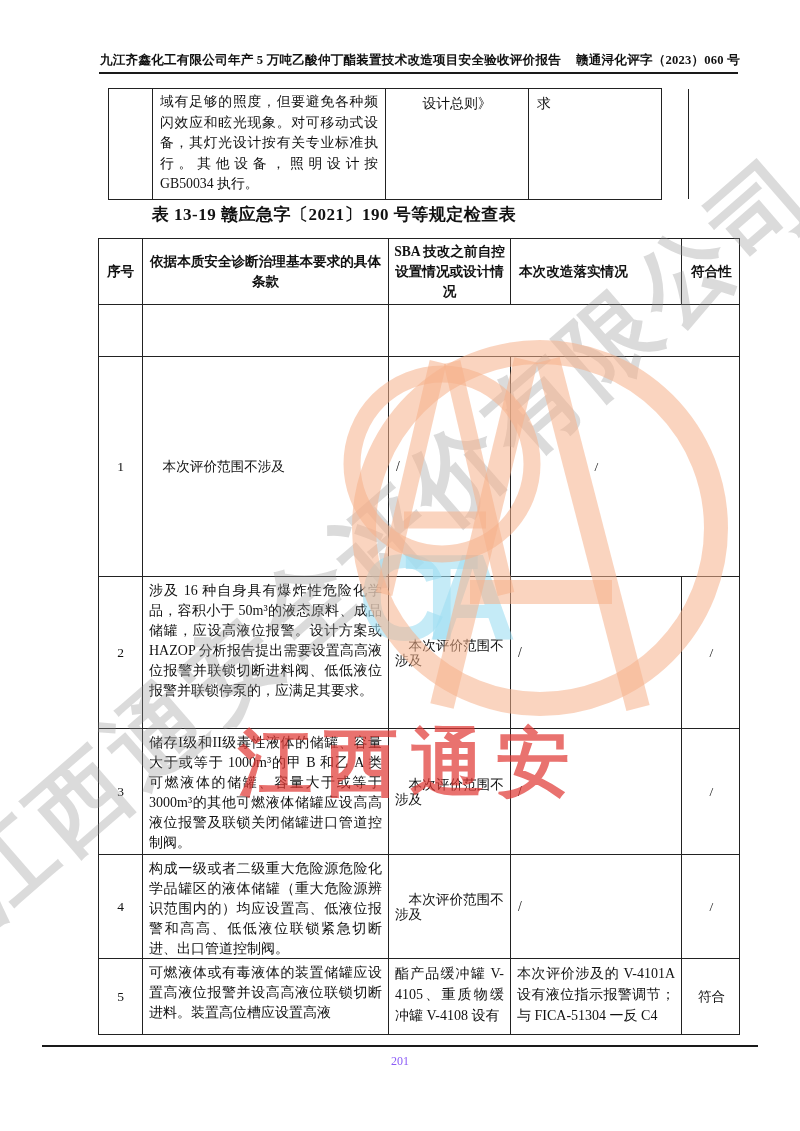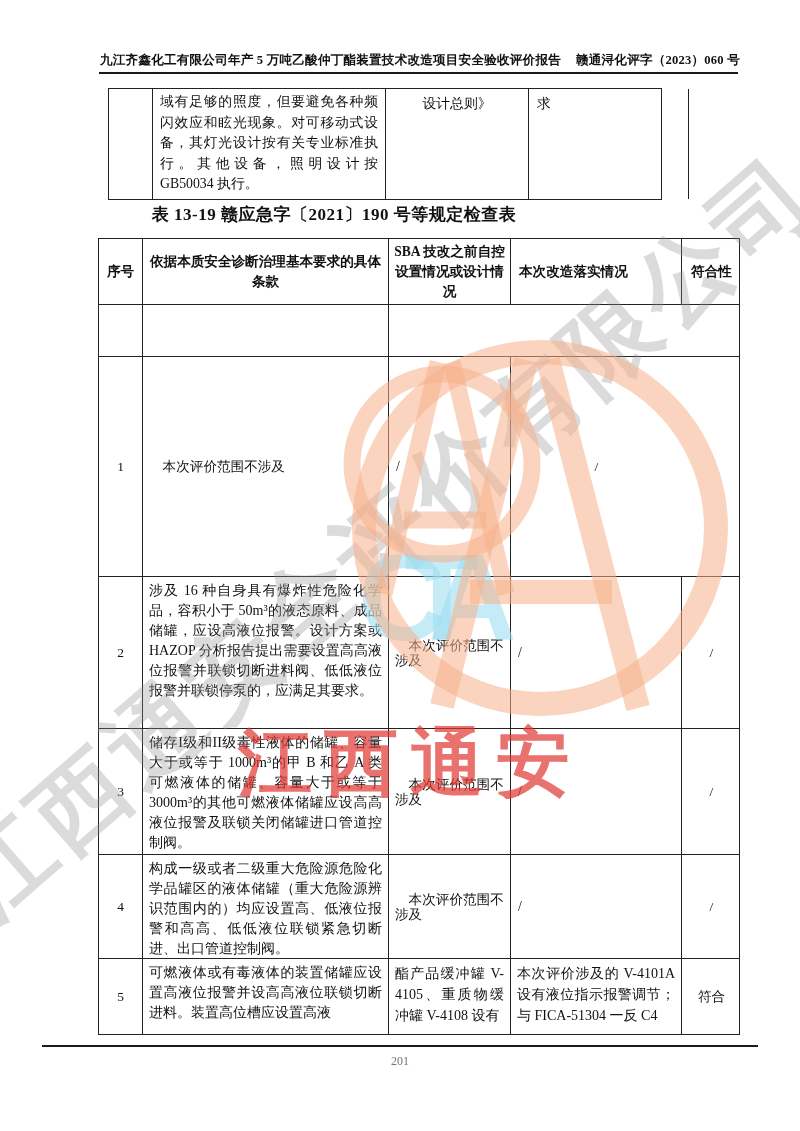--- a/index.html
+++ b/index.html
@@ -64,21 +64,21 @@
   .num{display:flex;align-items:center;justify-content:center;font-size:13.5px;}
   .clause{padding:4px 6px;text-align:justify;}
   .before-c{display:flex;align-items:center;padding:2px 6px;}
   .before-c .in{text-indent:1em;font-size:13.6px;line-height:15px;}
   .impl-c{display:flex;align-items:center;padding:2px 7px;font-size:13.6px;}
   .impl-just{padding:4px 6px;text-align:justify;font-size:14px;line-height:21px;}
   .conf{display:flex;align-items:center;justify-content:center;font-size:13.5px;}
 
   
   .pg-footer-rule{position:absolute;left:42px;top:1045px;width:716px;height:2px;background:#1a1a1a;}
-  .pg-num{position:absolute;left:0;top:1054px;width:800px;text-align:center;font-size:12px;color:#737373;}
+  .pg-num{position:absolute;left:0;top:1054px;width:800px;text-align:center;font-size:12px;color:#8b5cf6;}
 
   
   .wm-layer{position:absolute;left:0;top:0;width:800px;height:1131px;pointer-events:none;z-index:5;}
   .wm-gray{
     position:absolute;left:-30px;top:835px;
     font-size:94px;font-weight:bold;white-space:nowrap;
     color:rgba(143,143,143,0.32);letter-spacing:6px;
     transform:rotate(-41deg);transform-origin:left center;
     font-family:"Liberation Sans","DejaVu Sans",sans-serif;
   }

